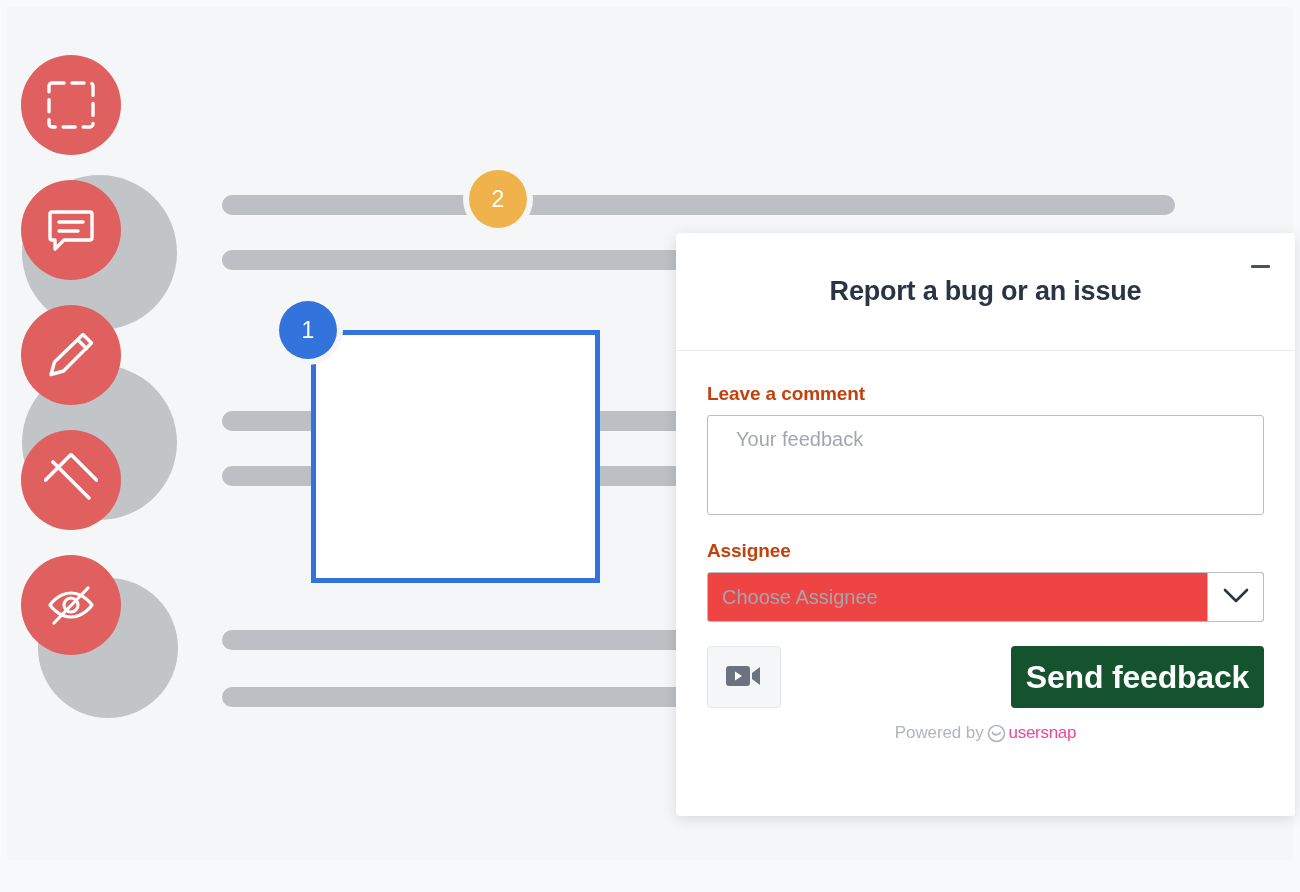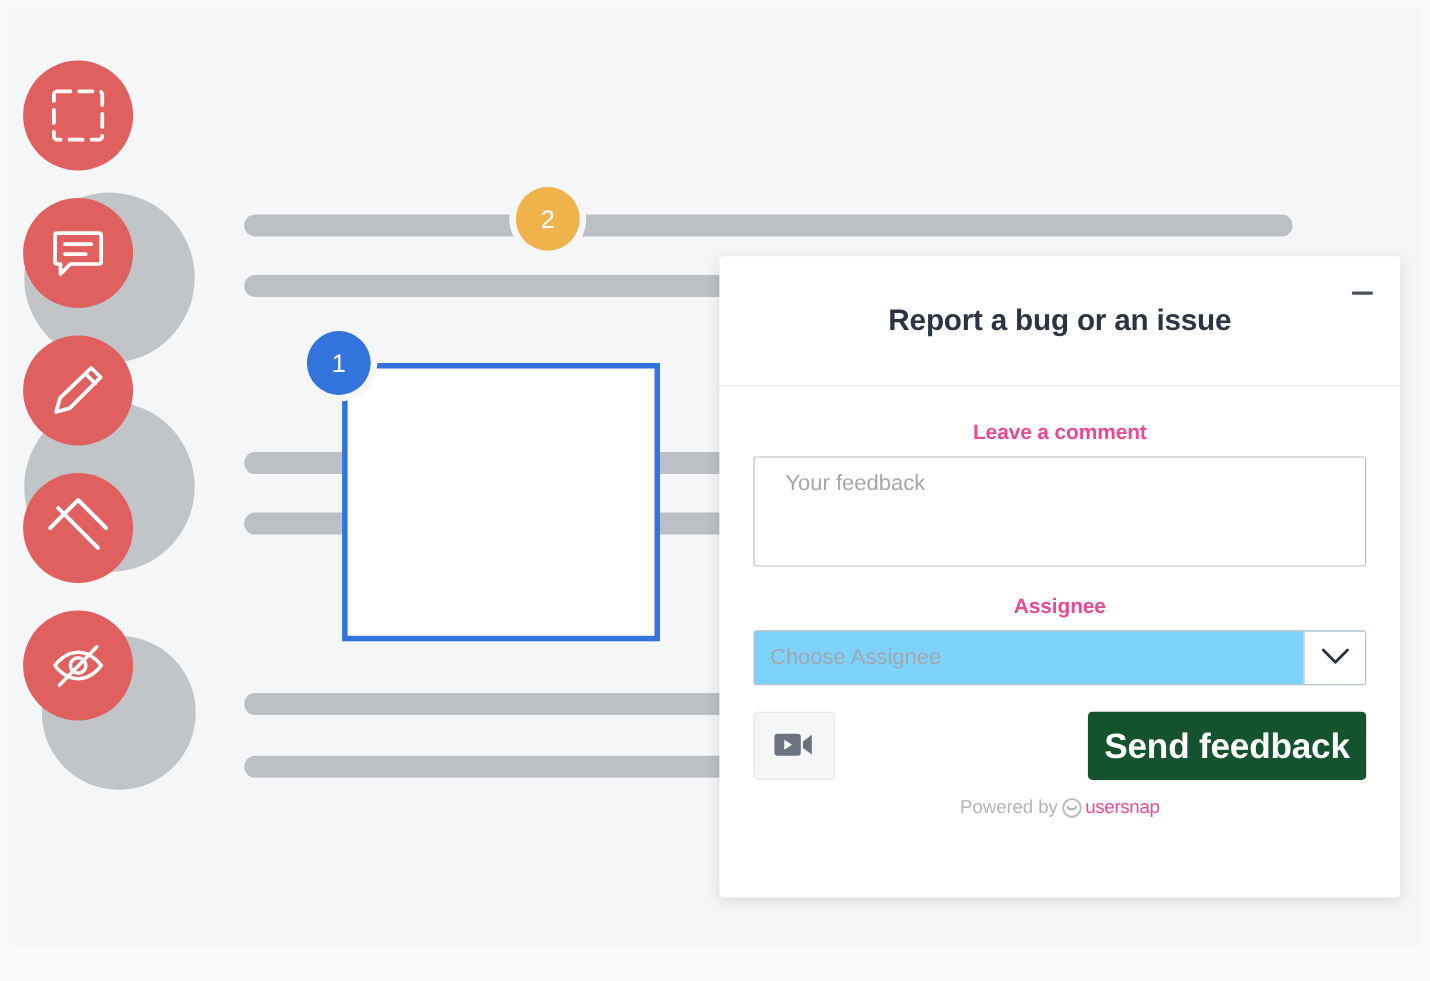--- a/index.html
+++ b/index.html
@@ -95,21 +95,21 @@
     justify-content: center;
     border: none;
     padding: 0;
     cursor: pointer;
   }
   .tool-btn svg { display: block; }
 
   
   #feedback-dialog {
     position: absolute;
-    left: 654px;
+    left: 676px;
     top: 233px;
     width: 619px;
     height: 583px;
     background: #ffffff;
     border-radius: 4px;
     box-shadow: 0 3px 14px rgba(22, 30, 50, 0.13);
     box-sizing: border-box;
   }
   #dialog-header {
     position: relative;
@@ -147,24 +147,23 @@
     border-radius: 1px;
     background: #4a5260;
   }
 
   #dialog-body {
     padding: 32px 31px 0 31px;
   }
   .field-label {
     font-size: 19px;
     font-weight: bold;
-    color: #ec4899;
+    color: #c2410c;
     margin: 0 0 10px 0;
     letter-spacing: -0.1px;
-    text-align: center;
   }
   #comment-textarea {
     width: 100%;
     height: 100px;
     box-sizing: border-box;
     border: 1px solid #b9bdc4;
     border-radius: 3px;
     padding: 12px 28px;
     font-size: 20px;
     font-family: "Liberation Sans", sans-serif;
@@ -177,21 +176,21 @@
 
   .assignee-block { margin-top: 21px; }
   #assignee-select-wrap {
     display: flex;
     width: 100%;
     height: 50px;
     border: 1px solid #b9bdc4;
     border-radius: 3px;
     box-sizing: border-box;
     overflow: hidden;
-    background: #7dd3fc;
+    background: #ef4444;
     cursor: pointer;
   }
   #assignee-input {
     flex: 1;
     border: none;
     outline: none;
     padding: 0 14px;
     font-size: 20px;
     font-family: "Liberation Sans", sans-serif;
     color: #2b3445;

